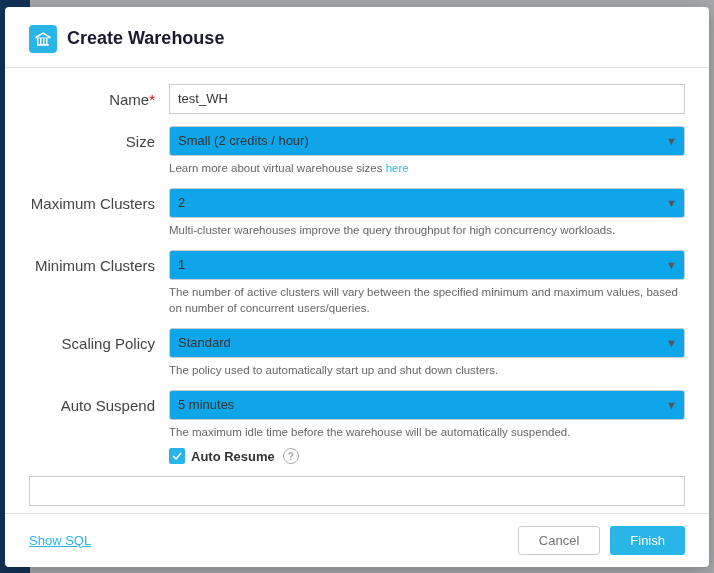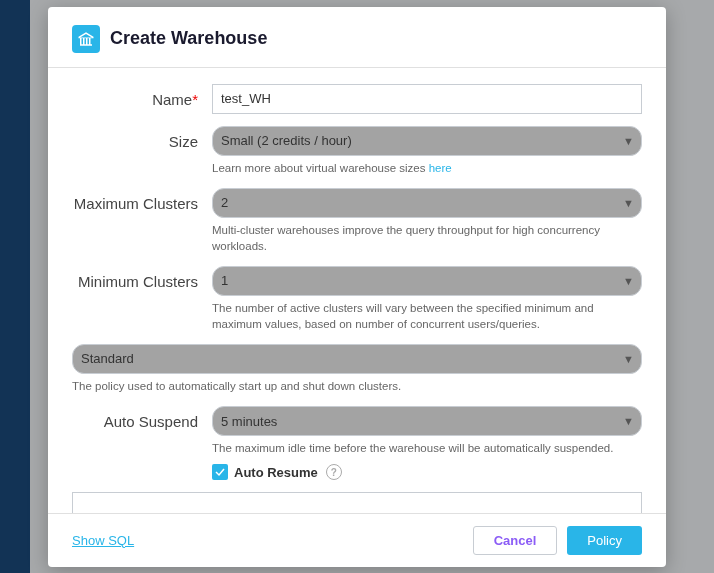--- a/index.html
+++ b/index.html
@@ -47,21 +47,21 @@
       background: rgba(0,0,0,0.3);
       display: flex;
       align-items: center;
       justify-content: center;
     }
 
     .modal {
       background: #ffffff;
       border-radius: 4px;
       box-shadow: 0 4px 20px rgba(0,0,0,0.25);
-      width: 618px;
+      width: 704px;
       max-height: 560px;
       display: flex;
       flex-direction: column;
       overflow: hidden;
     }
 
     .modal-header {
       padding: 18px 24px 14px 24px;
       border-bottom: 1px solid #e0e0e0;
       display: flex;
@@ -135,25 +135,25 @@
 
     .form-select-wrap {
       position: relative;
       width: 100%;
     }
 
     .form-select {
       width: 100%;
       height: 30px;
       border: 1px solid #c8cdd3;
-      border-radius: 12px;
+      border-radius: 3px;
       padding: 4px 28px 4px 8px;
       font-size: 13px;
       color: #333;
-      background: #a3a3a3;
+      background: #0ea5e9;
       appearance: none;
       -webkit-appearance: none;
       outline: none;
       cursor: pointer;
     }
 
     .select-arrow {
       position: absolute;
       right: 8px;
       top: 50%;
@@ -242,23 +242,22 @@
       display: flex;
       gap: 10px;
     }
 
     .btn-cancel {
       padding: 6px 20px;
       border: 1px solid #c8cdd3;
       background: white;
       border-radius: 3px;
       font-size: 13px;
-      color: #8b5cf6;
-      cursor: pointer;
-      font-weight: bold;
+      color: #737373;
+      cursor: pointer;
     }
 
     .btn-finish {
       padding: 6px 20px;
       border: none;
       background: #29b5e8;
       border-radius: 3px;
       font-size: 13px;
       color: white;
       cursor: pointer;
@@ -330,20 +329,23 @@
           <div class="form-control-wrap">
             <div class="form-select-wrap">
               <select class="form-select" id="min-clusters-select"><option value="1">1</option><option value="2">2</option><option value="3">3</option><option value="4">4</option><option value="5">5</option></select>
               <span class="select-arrow">▼</span>
             </div>
             <div class="helper-text">The number of active clusters will vary between the specified minimum and maximum values, based on number of concurrent users/queries.</div>
           </div>
         </div>
 
         <div class="form-row">
+          <div class="form-label">
+            <span>Scaling Policy</span>
+          </div>
           <div class="form-control-wrap">
             <div class="form-select-wrap">
               <select class="form-select" id="scaling-policy-select"><option value="Standard">Standard</option><option value="Economy">Economy</option></select>
               <span class="select-arrow">▼</span>
             </div>
             <div class="helper-text">The policy used to automatically start up and shut down clusters.</div>
           </div>
         </div>
 
         <div class="form-row">
@@ -374,19 +376,19 @@
             <input type="text" class="form-input" style="">
           </div>
         </div>
 
       </div>
 
       <div class="modal-footer">
         <button class="show-sql-link">Show SQL</button>
         <div class="footer-buttons">
           <button class="btn-cancel">Cancel</button>
-          <button class="btn-finish">Policy</button>
+          <button class="btn-finish">Finish</button>
         </div>
       </div>
 
     </div>
   </div>
 </div>
 
 </body></html>

